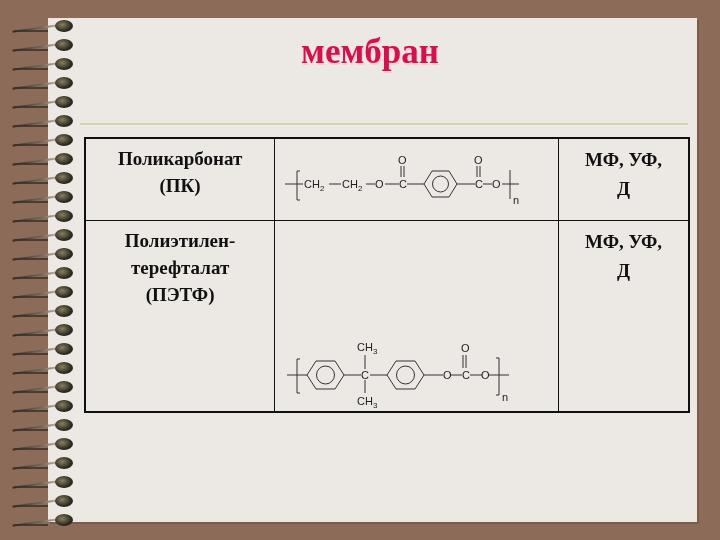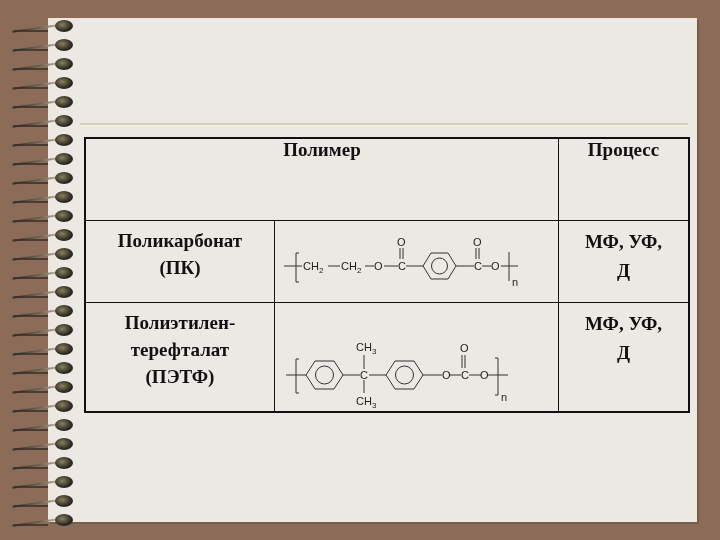--- a/index.html
+++ b/index.html
@@ -195,29 +195,26 @@
       <div class="hole"></div>
     </div>
   <div class="ring" style="top:494px">
       <div class="wire"></div>
       <div class="wire2"></div>
       <div class="hole"></div>
     </div>
 </div>
 
 <div class="title">
+  <div>мембран</div>
 </div>
 <div class="title-rule"></div>
 
 <table class="grid">
   <tbody>
-      <tr style="height:82px">
-    <th class="h" colspan="2">Полимер</th>
-    <th class="h">Процесс</th>
-  </tr>
 
   <tr style="height:82px">
     <td class="name">
       <div>Поликарбонат</div>
       <div>(ПК)</div>
     </td>
     <td class="formula">
       <svg width="280" height="70" viewBox="0 0 280 70" style="display:block;margin:0 auto">
         <g stroke="#333" stroke-width="1" fill="none">
           <line x1="8" y1="40" x2="26" y2="40"></line>

